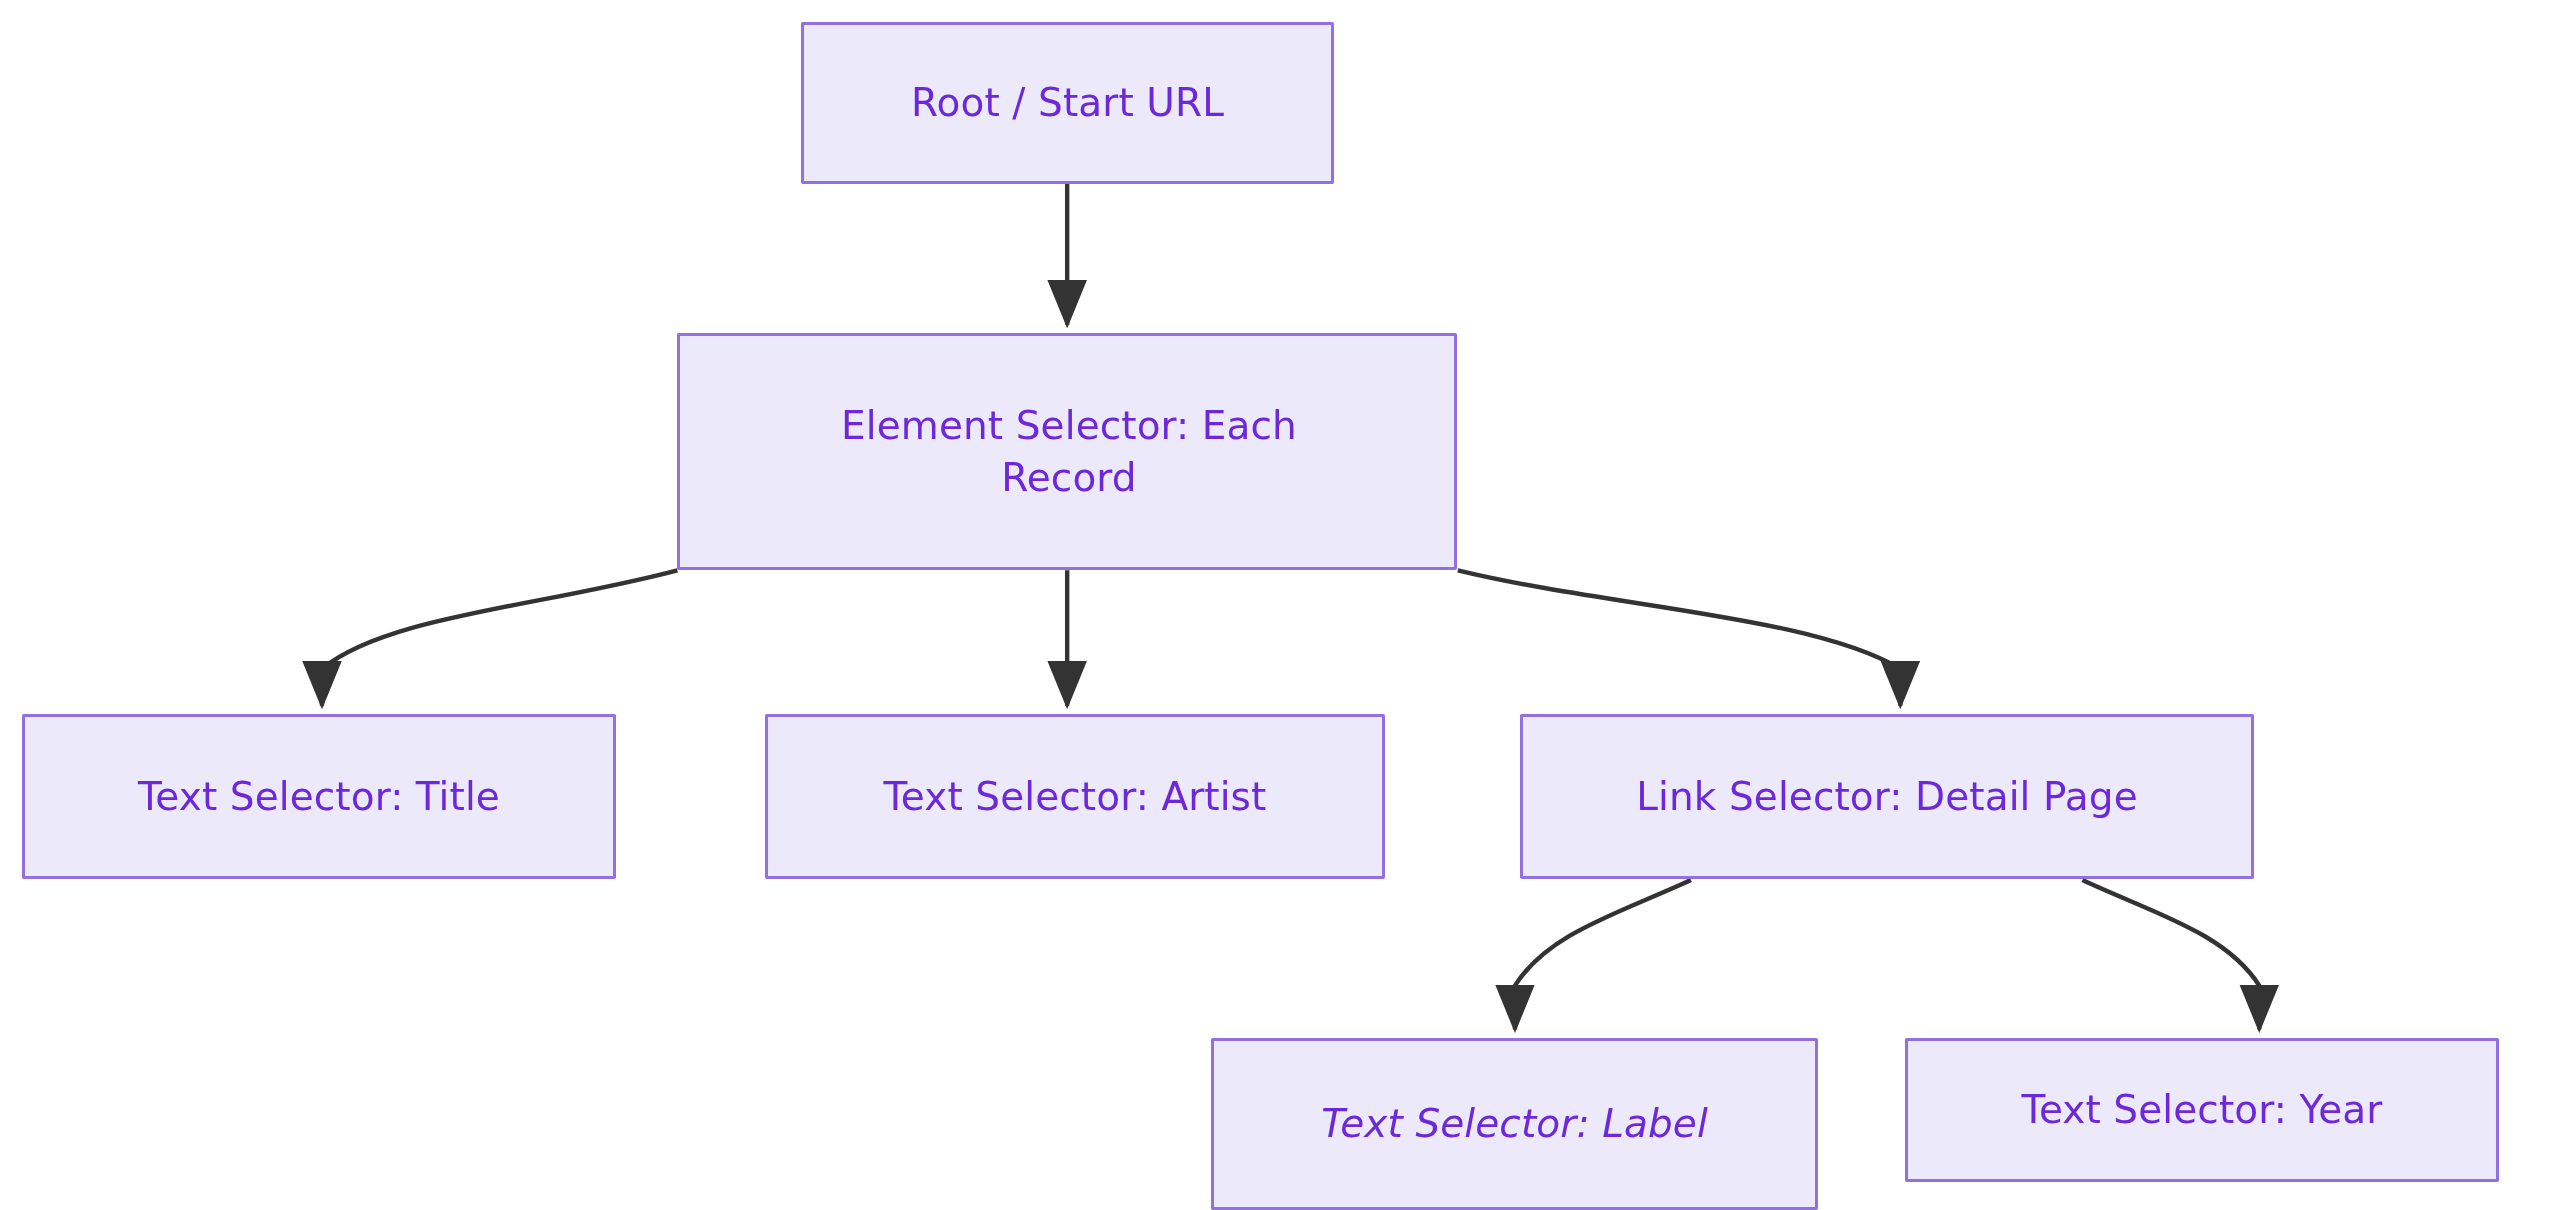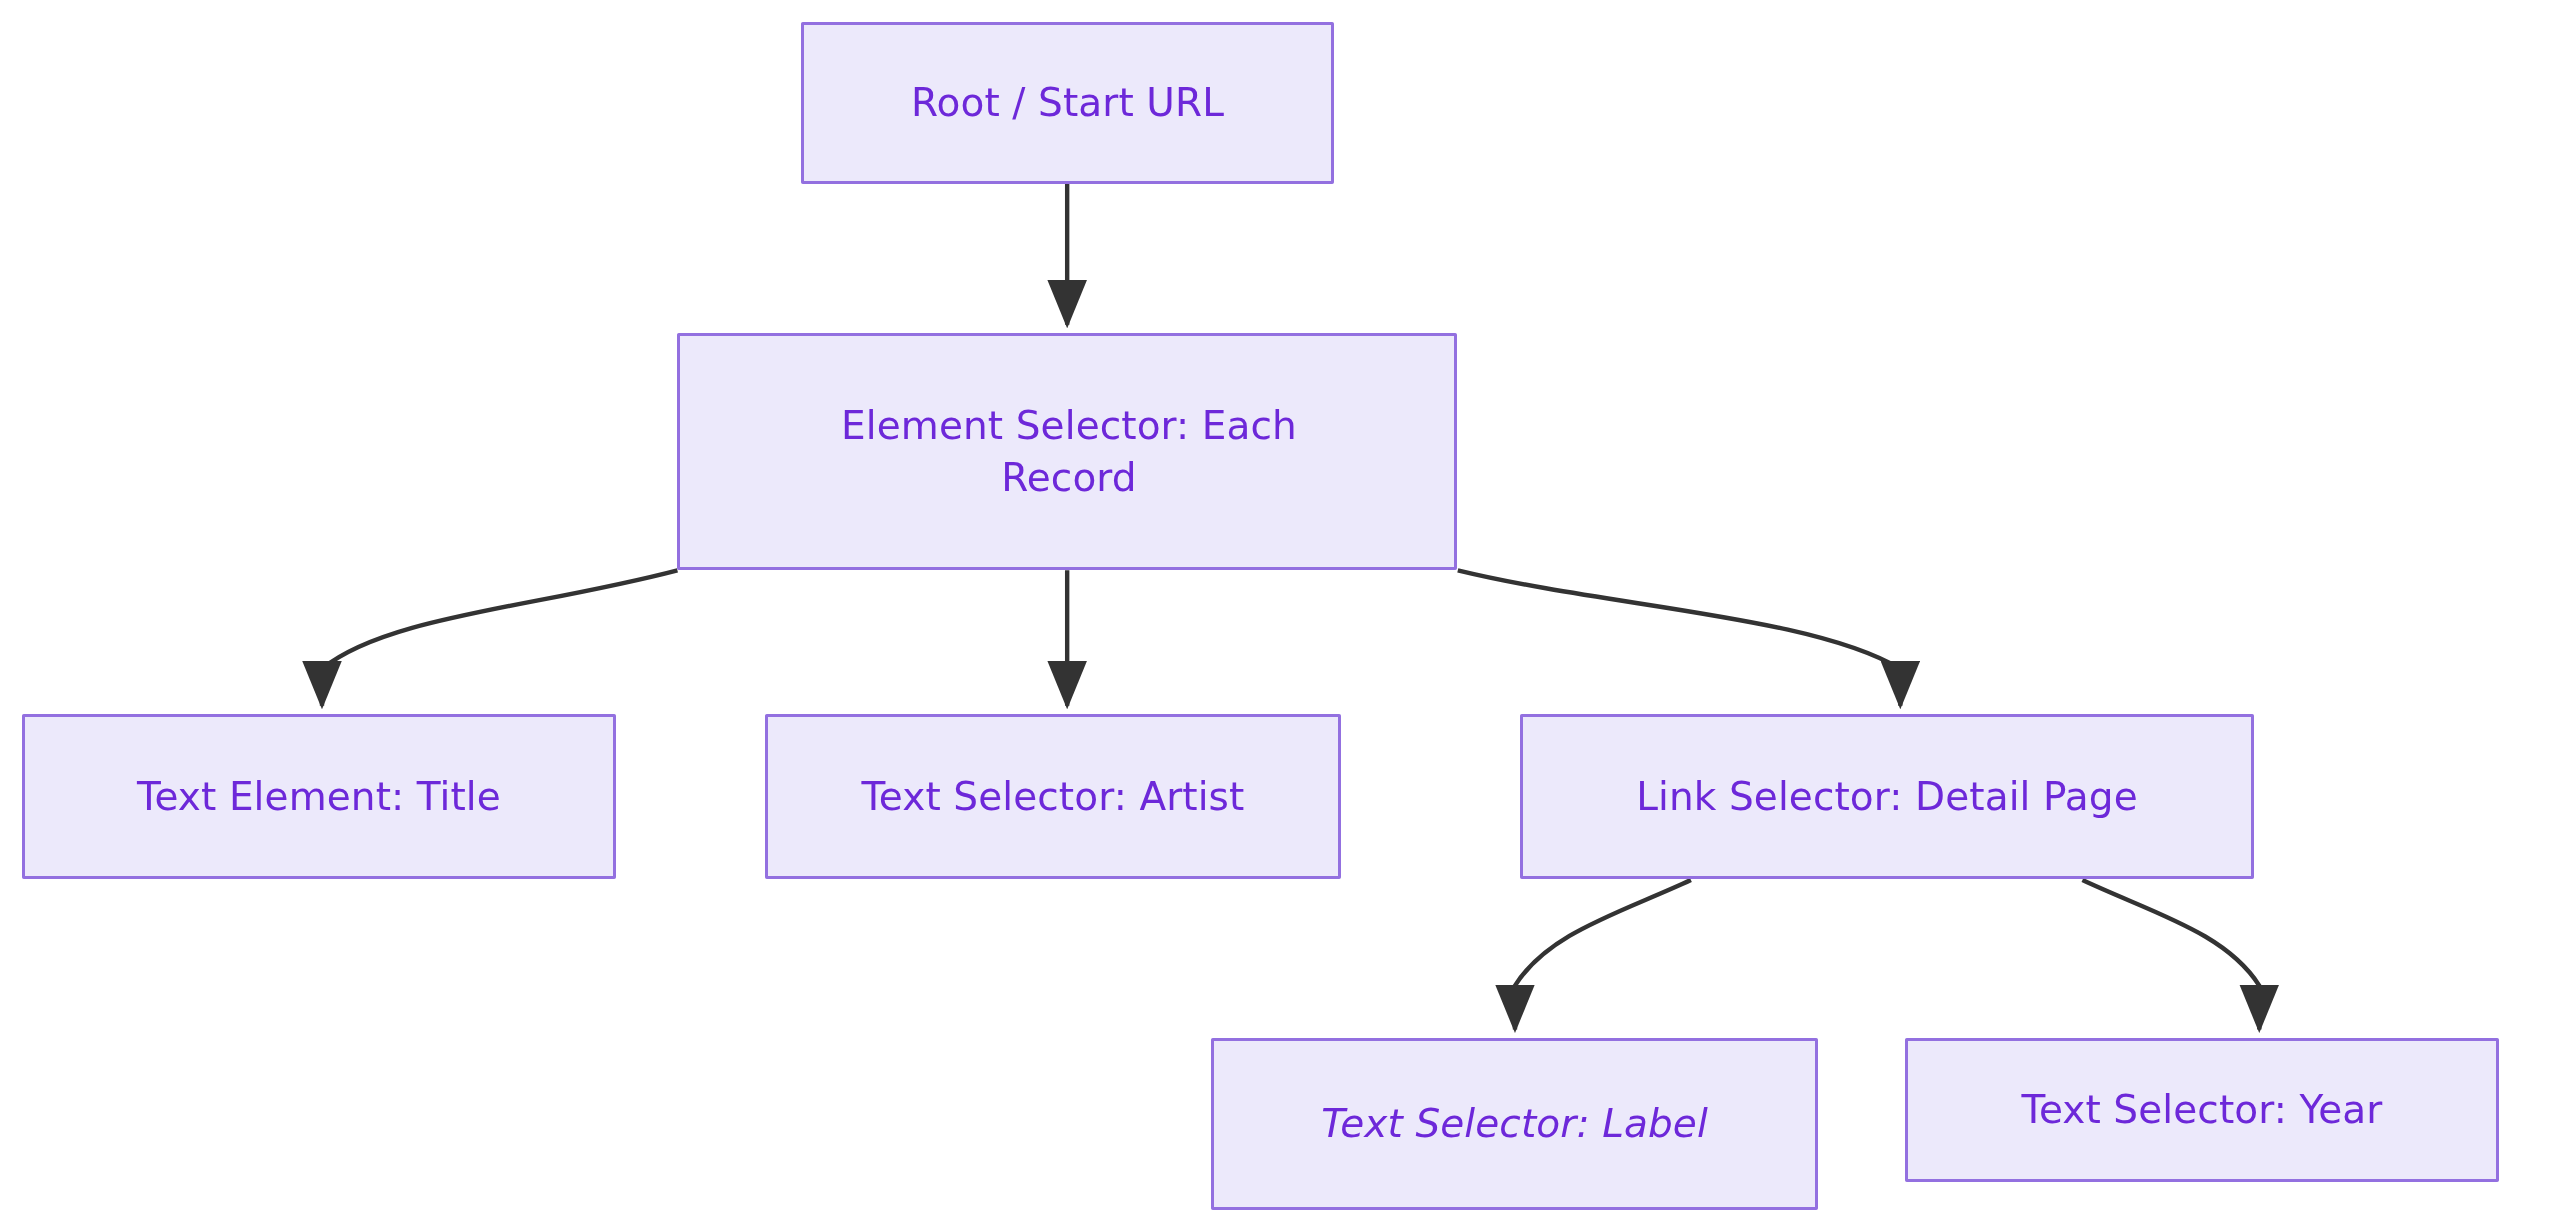--- a/index.html
+++ b/index.html
@@ -41,21 +41,21 @@
   }
   .node .node-label {
     display: block;
     white-space: pre-line;
   }
 
   
   #node-root        { left: 801px;  top: 22px;   width: 533px; height: 162px; }
   #node-element     { left: 677px;  top: 333px;  width: 780px; height: 237px; padding-left: 20px; }
   #node-title       { left: 22px;   top: 714px;  width: 594px; height: 165px; }
-  #node-artist      { left: 765px;  top: 714px;  width: 576px; height: 165px; }
+  #node-artist      { left: 765px;  top: 714px;  width: 620px; height: 165px; }
   #node-link        { left: 1520px; top: 714px;  width: 734px; height: 165px; }
   #node-label       { left: 1211px; top: 1038px; width: 607px; height: 172px; font-style: italic; }
   #node-year        { left: 1905px; top: 1038px; width: 594px; height: 144px; }
 </style>
 </head>
 <body>
 
 <div id="stage">
 
   <svg id="edges" viewBox="0 0 2928 1376" xmlns="http://www.w3.org/2000/svg">
@@ -81,21 +81,21 @@
   <div class="node" id="node-root">
     <span class="node-label">Root / Start URL</span>
   </div>
 
   <div class="node" id="node-element">
     <span class="node-label">Element Selector: Each
 Record</span>
   </div>
 
   <div class="node" id="node-title">
-    <span class="node-label">Text Element: Title</span>
+    <span class="node-label">Text Selector: Title</span>
   </div>
 
   <div class="node" id="node-artist">
     <span class="node-label">Text Selector: Artist</span>
   </div>
 
   <div class="node" id="node-link">
     <span class="node-label">Link Selector: Detail Page</span>
   </div>
 

